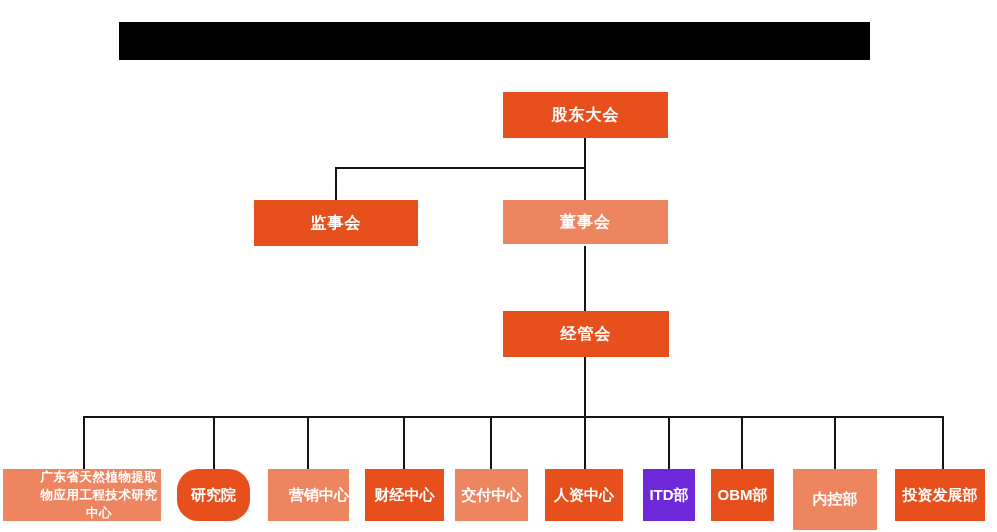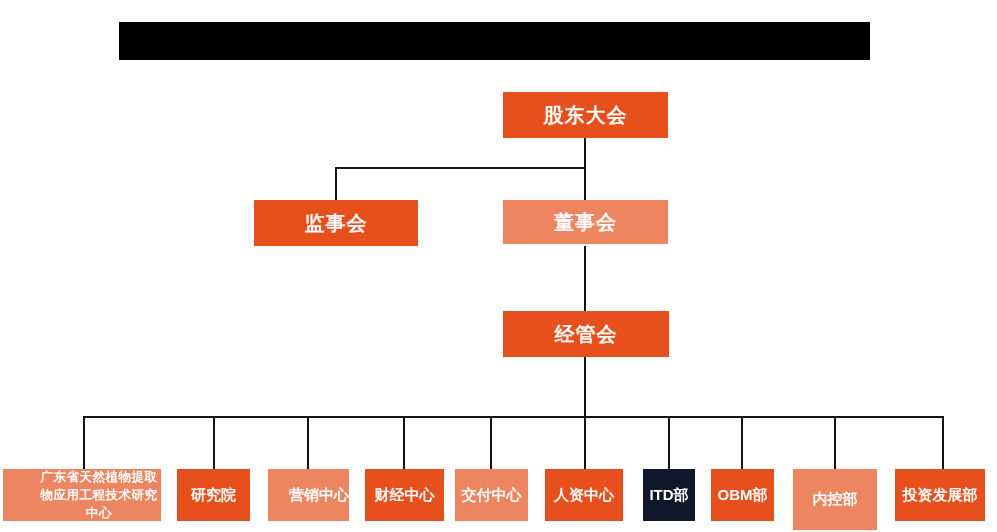--- a/index.html
+++ b/index.html
@@ -20,32 +20,32 @@
   .node {
     position: absolute;
     display: flex;
     align-items: center;
     justify-content: center;
     color: #ffffff;
     font-weight: bold;
     text-align: center;
     box-sizing: border-box;
   }
-  .lvl-mid  { font-size: 20px; letter-spacing: 1px; }
+  .lvl-mid  { font-size: 16px; letter-spacing: 1px; }
   .lvl-bot  { font-size: 15px; }
   .two-line { font-size: 12.5px; line-height: 1.45; letter-spacing: 0.5px; padding: 0 2px; }
   .edge { position: absolute; background: #141414; }
 
   
   .n0  { left: 503px; top:  92px; width: 165px; height: 46px; }
   .n1  { left: 254px; top: 200px; width: 164px; height: 46px; }
   .n2  { left: 503px; top: 200px; width: 165px; height: 44px; }
   .n3  { left: 503px; top: 311px; width: 166px; height: 46px; }
   .n4  { left:   3px; top: 469px; width: 158px; height: 52px; padding-left: 36px; }
-  .n5  { left: 177px; top: 469px; width:  73px; height: 52px; }
+  .n5  { left: 177px; top: 469px; width:  73px; height: 52px; border-radius: 21px; }
   .n6  { left: 268px; top: 469px; width:  81px; height: 52px; }
   .n7  { left: 365px; top: 469px; width:  79px; height: 52px; }
   .n8  { left: 455px; top: 469px; width:  73px; height: 52px; }
   .n9  { left: 545px; top: 469px; width:  78px; height: 52px; }
   .n10 { left: 643px; top: 469px; width:  52px; height: 52px; }
   .n11 { left: 711px; top: 469px; width:  63px; height: 52px; }
   .n12 { left: 793px; top: 469px; width:  84px; height: 61px; }
   .n13 { left: 895px; top: 469px; width:  90px; height: 52px; }
 
   
@@ -113,21 +113,21 @@
   </div>
   <div class="node lvl-bot n7" style="background: rgb(231, 80, 29); color: rgb(255, 255, 255);">
     <span>财经中心</span>
   </div>
   <div class="node lvl-bot n8" style="background: rgb(238, 133, 97); color: rgb(255, 255, 255);">
     <span>交付中心</span>
   </div>
   <div class="node lvl-bot n9" style="background: rgb(231, 80, 29); color: rgb(255, 255, 255);">
     <span>人资中心</span>
   </div>
-  <div class="node lvl-bot n10" style="background: #0f172a; color: rgb(255, 255, 255);">
+  <div class="node lvl-bot n10" style="background: #6d28d9; color: rgb(255, 255, 255);">
     <span>ITD部</span>
   </div>
   <div class="node lvl-bot n11" style="background: rgb(231, 80, 29); color: rgb(255, 255, 255);">
     <span>OBM部</span>
   </div>
   <div class="node lvl-bot n12" style="background: rgb(238, 133, 97); color: rgb(255, 255, 255);">
     <span>内控部</span>
   </div>
   <div class="node lvl-bot n13" style="background: rgb(231, 80, 29); color: rgb(255, 255, 255);">
     <span>投资发展部</span>

